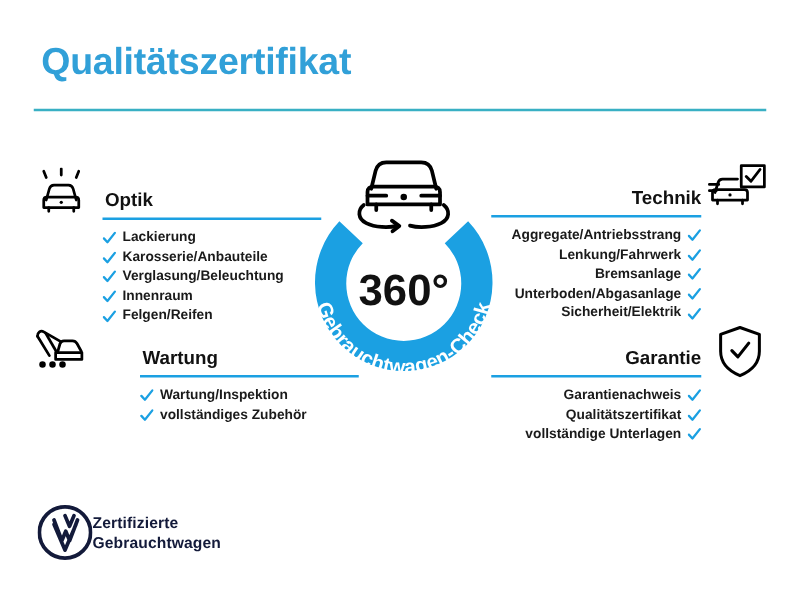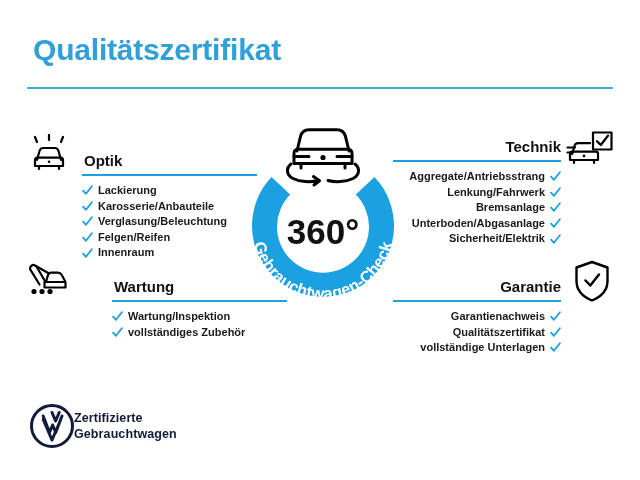--- a/index.html
+++ b/index.html
@@ -178,29 +178,29 @@
             </svg>
           </span>
         <span>Verglasung/Beleuchtung</span>
       </li>
       <li>
         <span class="check">
             <svg viewBox="0 0 12 12">
               <path d="M1.2 6.2 L4.3 9.6 L10.8 1.4" fill="none" stroke="currentColor" stroke-width="2" stroke-linecap="round" stroke-linejoin="round"></path>
             </svg>
           </span>
+        <span>Innenraum</span>
+      </li>
+      <li>
+        <span class="check">
+            <svg viewBox="0 0 12 12">
+              <path d="M1.2 6.2 L4.3 9.6 L10.8 1.4" fill="none" stroke="currentColor" stroke-width="2" stroke-linecap="round" stroke-linejoin="round"></path>
+            </svg>
+          </span>
         <span>Felgen/Reifen</span>
-      </li>
-      <li>
-        <span class="check">
-            <svg viewBox="0 0 12 12">
-              <path d="M1.2 6.2 L4.3 9.6 L10.8 1.4" fill="none" stroke="currentColor" stroke-width="2" stroke-linecap="round" stroke-linejoin="round"></path>
-            </svg>
-          </span>
-        <span>Innenraum</span>
       </li>
     </ul>
   </div>
 
   <div class="sec-icon" style="left:24px; top:260px;">
     <svg viewBox="0 0 46 40" fill="none" stroke="#000" stroke-width="2.2" stroke-linecap="round" stroke-linejoin="round">
       <path d="M6 9 C6 6 8.5 4 11 5.5 L25 13.5"></path>
       <path d="M6 9 L15.5 24.5"></path>
       <path d="M12.5 6.5 L21.5 22"></path>
       <path d="M22 22 L24 15 C24.5 13.4 25.7 12.6 27.2 12.6 L34 12.6 C35.6 12.6 36.8 13.4 37.6 14.8 L41 21"></path>
@@ -239,21 +239,21 @@
     <svg viewBox="0 0 48 42" fill="none" stroke="#000" stroke-width="2.2" stroke-linecap="round" stroke-linejoin="round">
       <path d="M6 24 L8.5 16 C9 14.3 10.3 13.2 12 13.2 L24 13.2"></path>
       <path d="M4 24 C4 22.5 5 21.7 6.4 21.7 L29.6 21.7 C31 21.7 32 22.5 32 24 L32 30 L4 30 Z"></path>
       <path d="M8 30 L8 33 M28 33 L28 30"></path>
       <path d="M1.5 17.5 L9 17.5 M1.5 22.5 L7 22.5"></path>
       <circle cx="18" cy="25.9" r="1.3" fill="#000" stroke="none"></circle>
       <rect x="27" y="2.5" width="18.5" height="17" stroke-width="2.2"></rect>
       <path d="M31 11.2 L34.8 15 L42 5.6" stroke-width="2.3"></path>
     </svg>
   </div>
-  <div class="block right" style="left:393px; top:132px; width:168px;">
+  <div class="block right" style="left:393px; top:144px; width:168px;">
     <div class="block-head">
       <div class="block-title">Technik</div>
       <div class="head-rule" style="left:0; width:168px;"></div>
     </div>
     <ul class="items">
       <li>
         <span>Aggregate/Antriebsstrang</span>
         <span class="check">
             <svg viewBox="0 0 12 12">
               <path d="M1.2 6.2 L4.3 9.6 L10.8 1.4" fill="none" stroke="currentColor" stroke-width="2" stroke-linecap="round" stroke-linejoin="round"></path>

